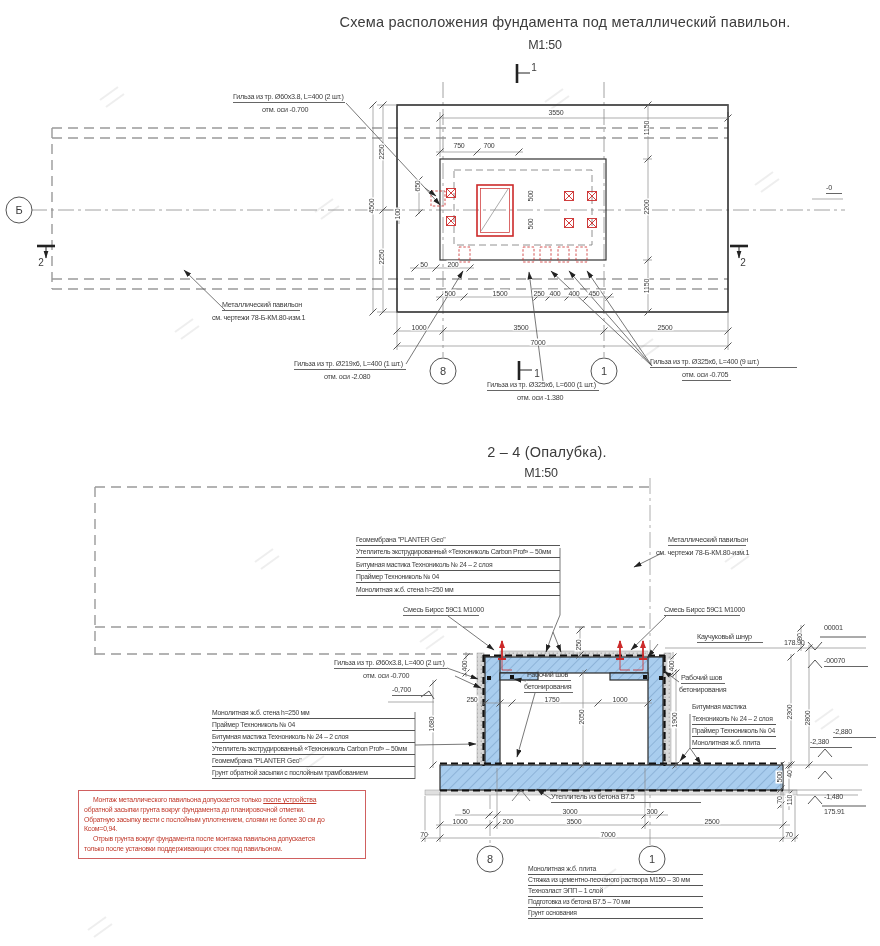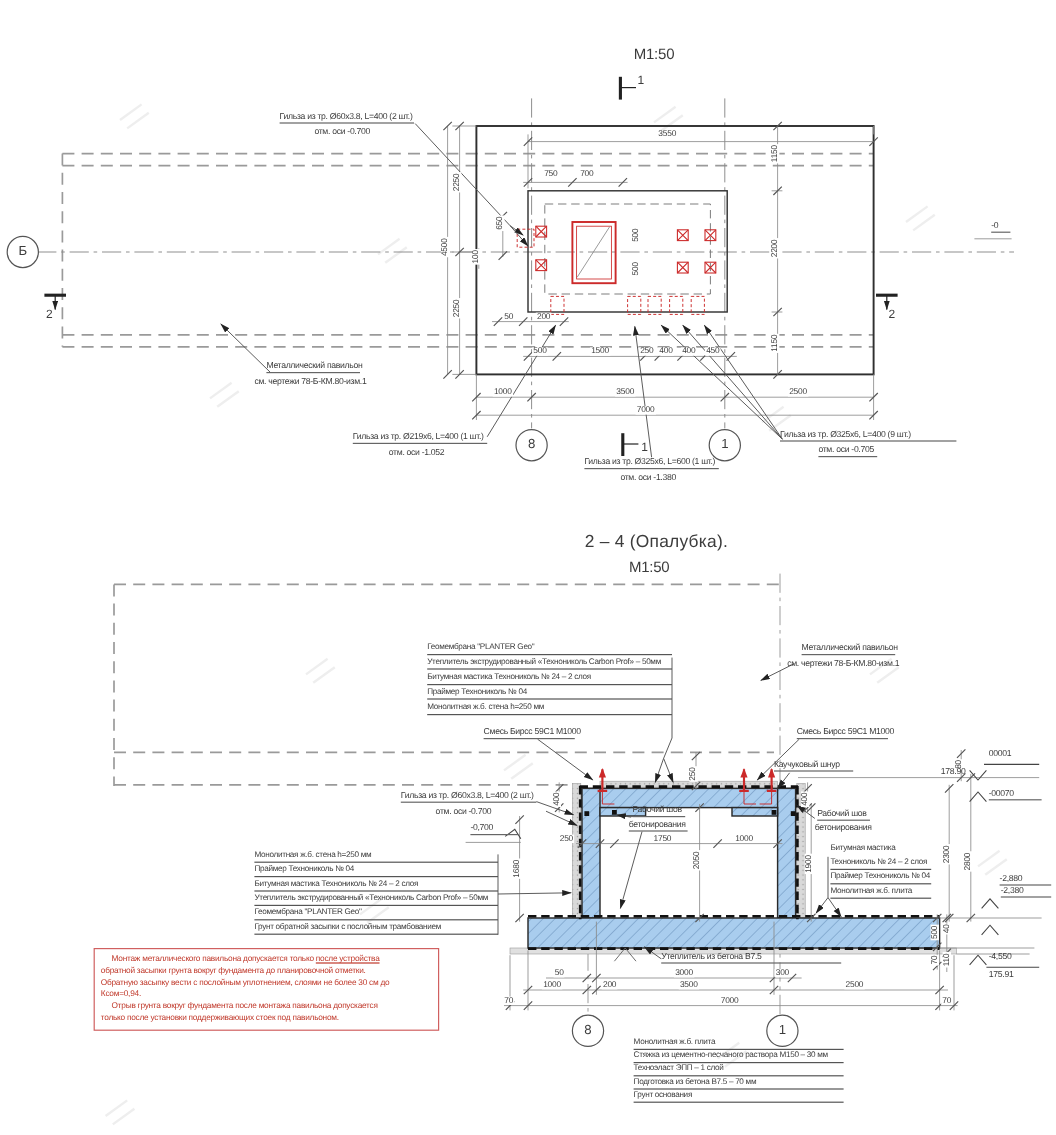--- a/index.html
+++ b/index.html
@@ -303,35 +303,36 @@
     <path d="M808,668 L815,660 L822,668"></path>
     <path d="M818,757 L825,749 L832,757"></path>
     <path d="M818,779 L825,771 L832,779"></path>
     <path d="M808,804 L815,796 L822,804"></path>
     <path d="M421,697 L429,691 L434,699"></path>
     <line x1="820" y1="637" x2="866" y2="637"></line>
     <line x1="822" y1="806" x2="866" y2="806"></line>
   </g>
 </svg>
 
+<div class="t big" style="left:565px;top:22px">Схема расположения фундамента под металлический павильон.</div>
 <div class="t med" style="left:545px;top:45px">М1:50</div>
 <div class="t mark" style="left:534px;top:68px">1</div>
 <div class="t mark" style="left:537px;top:374px">1</div>
 <div class="t mark" style="left:41px;top:263px">2</div>
 <div class="t mark" style="left:743px;top:263px">2</div>
 <div class="bub" style="left:19px;top:210px">Б</div>
 <div class="bub" style="left:443px;top:371px">8</div>
 <div class="bub" style="left:604px;top:371px">1</div>
 
 <div class="lbl" style="left:233px;top:93px;width:112px">Гильза из тр. Ø60х3.8, L=400 (2 шт.)</div>
 <div class="lbl nol" style="left:262px;top:106px">отм. оси -0.700</div>
 <div class="lbl" style="left:222px;top:301px;width:78px">Металлический павильон</div>
 <div class="lbl nol" style="left:212px;top:314px">см. чертежи 78-Б-КМ.80-изм.1</div>
 <div class="lbl" style="left:294px;top:360px;width:112px">Гильза из тр. Ø219х6, L=400 (1 шт.)</div>
-<div class="lbl nol" style="left:324px;top:373px">отм. оси -1.052</div>
+<div class="lbl nol" style="left:324px;top:373px">отм. оси -2.080</div>
 <div class="lbl" style="left:487px;top:381px;width:112px">Гильза из тр. Ø325х6, L=600 (1 шт.)</div>
 <div class="lbl nol" style="left:517px;top:394px">отм. оси -1.380</div>
 <div class="lbl" style="left:650px;top:358px;width:147px">Гильза из тр. Ø325х6, L=400 (9 шт.)</div>
 <div class="lbl" style="left:682px;top:371px;width:49px">отм. оси -0.705</div>
 <div class="lbl" style="left:826px;top:184px;width:16px">-0</div>
 
 <div class="t" style="left:556px;top:112px">3550</div>
 <div class="t" style="left:459px;top:145px">750</div>
 <div class="t" style="left:489px;top:145px">700</div>
 <div class="t rot" style="left:381px;top:152px">2250</div>
@@ -363,21 +364,21 @@
 <div class="stk" style="left:356px;top:537px;width:204px">Геомембрана "PLANTER Geo"</div>
 <div class="stk" style="left:356px;top:549px;width:204px">Утеплитель экструдированный «Технониколь Carbon Prof» –  50мм</div>
 <div class="stk" style="left:356px;top:562px;width:204px">Битумная мастика Технониколь № 24 – 2 слоя</div>
 <div class="stk" style="left:356px;top:574px;width:204px">Праймер Технониколь № 04</div>
 <div class="stk" style="left:356px;top:587px;width:204px">Монолитная ж.б. стена h=250 мм</div>
 
 <div class="lbl" style="left:668px;top:536px;width:78px">Металлический павильон</div>
 <div class="lbl nol" style="left:656px;top:549px">см. чертежи 78-Б-КМ.80-изм.1</div>
 <div class="lbl" style="left:403px;top:606px;width:76px">Смесь Бирсс 59С1 М1000</div>
 <div class="lbl" style="left:664px;top:606px;width:76px">Смесь Бирсс 59С1 М1000</div>
-<div class="lbl" style="left:645px;top:633px;width:66px">Каучуковый шнур</div>
+<div class="lbl" style="left:697px;top:633px;width:66px">Каучуковый шнур</div>
 <div class="lbl" style="left:334px;top:659px;width:113px">Гильза из тр. Ø60х3.8, L=400 (2 шт.)</div>
 <div class="lbl nol" style="left:363px;top:672px">отм. оси -0.700</div>
 <div class="lbl" style="left:392px;top:686px;width:40px">-0,700</div>
 <div class="lbl" style="left:527px;top:671px;width:44px">Рабочий шов</div>
 <div class="lbl" style="left:524px;top:683px;width:49px">бетонирования</div>
 <div class="lbl" style="left:681px;top:674px;width:44px">Рабочий шов</div>
 <div class="lbl nol" style="left:679px;top:686px">бетонирования</div>
 
 <div class="stk" style="left:212px;top:710px;width:203px">Монолитная ж.б. стена h=250 мм</div>
 <div class="stk" style="left:212px;top:722px;width:203px">Праймер Технониколь № 04</div>
@@ -404,23 +405,23 @@
 <div class="t rot" style="left:807px;top:718px">2800</div>
 <div class="t rot" style="left:799px;top:637px">80</div>
 <div class="t rot" style="left:779px;top:777px">500</div>
 <div class="t rot" style="left:789px;top:774px">40</div>
 <div class="t rot" style="left:779px;top:800px">70</div>
 <div class="t rot" style="left:789px;top:800px">110</div>
 
 <div class="lbl nol" style="left:824px;top:624px">00001</div>
 <div class="lbl nol" style="left:784px;top:639px">178.90</div>
 <div class="lbl" style="left:824px;top:657px;width:44px">-00070</div>
-<div class="lbl" style="left:834px;top:738px;width:42px">-2,380</div>
+<div class="lbl" style="left:810px;top:738px;width:42px">-2,380</div>
 <div class="lbl" style="left:833px;top:728px;width:43px">-2,880</div>
-<div class="lbl nol" style="left:824px;top:793px">-4,550</div>
+<div class="lbl nol" style="left:824px;top:793px">-1,480</div>
 <div class="lbl nol" style="left:824px;top:808px">175.91</div>
 
 <div class="lbl" style="left:551px;top:793px;width:150px">Утеплитель из бетона В7.5</div>
 
 <div class="t" style="left:466px;top:811px">50</div>
 <div class="t" style="left:570px;top:811px">3000</div>
 <div class="t" style="left:652px;top:811px">300</div>
 <div class="t" style="left:460px;top:821px">1000</div>
 <div class="t" style="left:508px;top:821px">200</div>
 <div class="t" style="left:574px;top:821px">3500</div>

